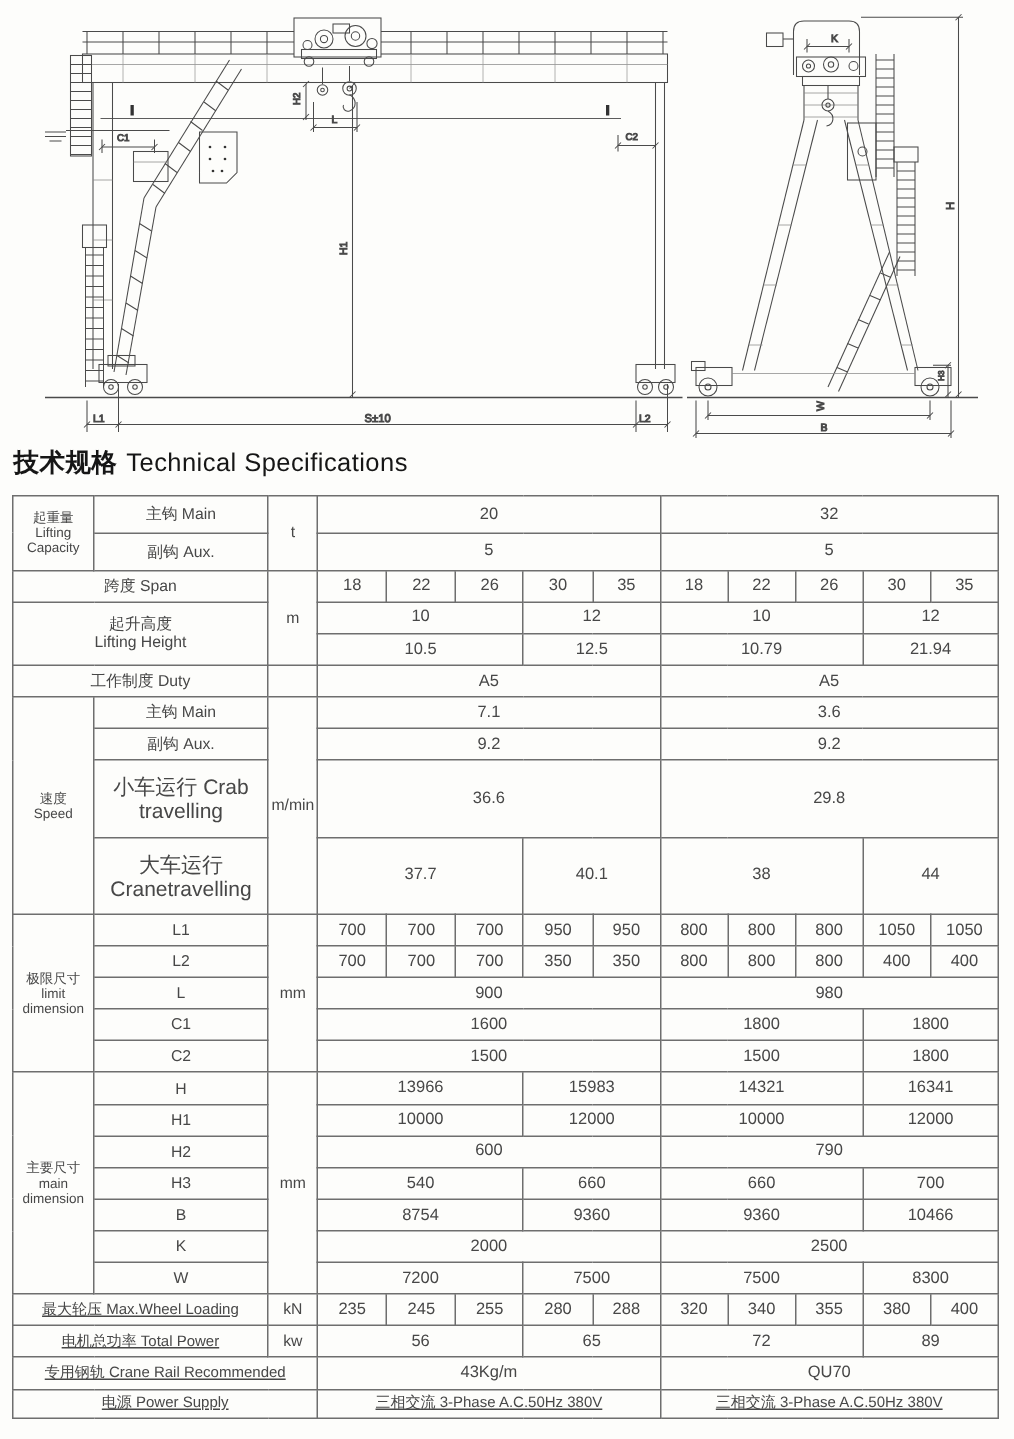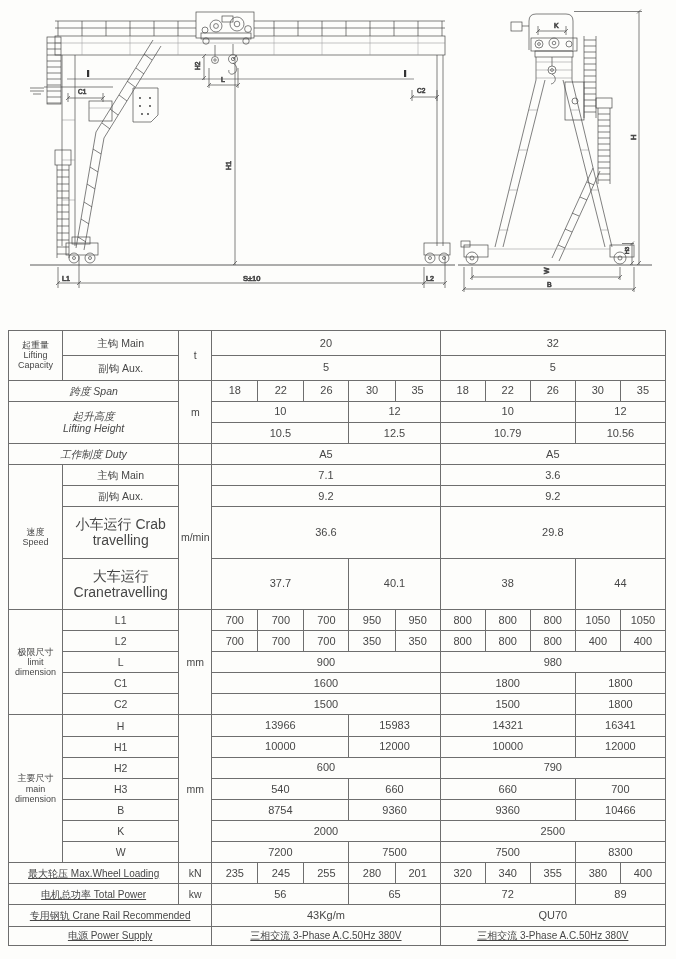--- a/index.html
+++ b/index.html
@@ -27,21 +27,21 @@
   table.spec td{
     border:1px solid #6e6e6e;
     text-align:center;vertical-align:middle;
     padding:0 1px;overflow:hidden;
     white-space:pre-line;line-height:1.15;
   }
   td.grp{font-size:9px;line-height:1.3;padding:0 1px;}
   td.sub{text-align:left;padding-left:24px;font-size:10.5px;}
   td.subsm{text-align:left;padding-left:3px;font-size:14px;}
   td.unit{font-size:10.5px;}
-  td.lab{font-size:10.5px;font-style:italic;}
+  td.lab{font-size:10.5px;}
   td.lab2{text-align:left;padding-left:9px;font-size:10px;text-decoration:underline;}
   td.d10{font-size:10px;text-decoration:underline;}
   svg text{font-family:"Liberation Sans",sans-serif;fill:#3b3b3b;}
 </style>
 </head>
 <body>
 
 <div class="sheet">
 
   <div class="drawing-wrap">
@@ -300,20 +300,23 @@
               <line x1="634" y1="267" x2="634" y2="292"></line>
           <line x1="464" y1="289" x2="634" y2="289"></line>
           <path d="M462 291l4 -4M632 291l4 -4"></path>
           <text font-size="7" x="547" y="287">B</text>
         </g>
       </g>
     </g>
   </svg>
   </div>
 
+  <div class="title">
+    <span class="cn">技术规格</span><span class="en">Technical Specifications</span>
+  </div>
 
   <table class="spec">
     <colgroup>
       <col style="width:54px">
         <col style="width:116px">
         <col style="width:33px">
       <col style="width:46px">
         <col style="width:46px">
         <col style="width:45px">
         <col style="width:46px">
@@ -357,21 +360,21 @@
 Lifting Height</td>
           <td colspan="3">10</td>
           <td colspan="2">12</td>
           <td colspan="3">10</td>
           <td colspan="2">12</td>
         </tr>
         <tr>
           <td colspan="3">10.5</td>
           <td colspan="2">12.5</td>
           <td colspan="3">10.79</td>
-          <td colspan="2">10.56</td>
+          <td colspan="2">21.94</td>
         </tr>
         <tr>
           <td colspan="2" class="lab">工作制度  Duty</td>
           <td class="unit"></td>
           <td colspan="5">A5</td>
           <td colspan="5">A5</td>
         </tr>
         <tr>
           <td rowspan="4" class="grp">速度
 Speed</td>
@@ -493,21 +496,21 @@
           <td colspan="3">7500</td>
           <td colspan="2">8300</td>
         </tr>
         <tr>
           <td colspan="2" class="lab2">最大轮压  Max.Wheel  Loading</td>
           <td class="unit">kN</td>
           <td>235</td>
           <td>245</td>
           <td>255</td>
           <td>280</td>
-          <td>201</td>
+          <td>288</td>
           <td>320</td>
           <td>340</td>
           <td>355</td>
           <td>380</td>
           <td>400</td>
         </tr>
         <tr>
           <td colspan="2" class="lab2">电机总功率  Total  Power</td>
           <td class="unit">kw</td>
           <td colspan="3">56</td>

